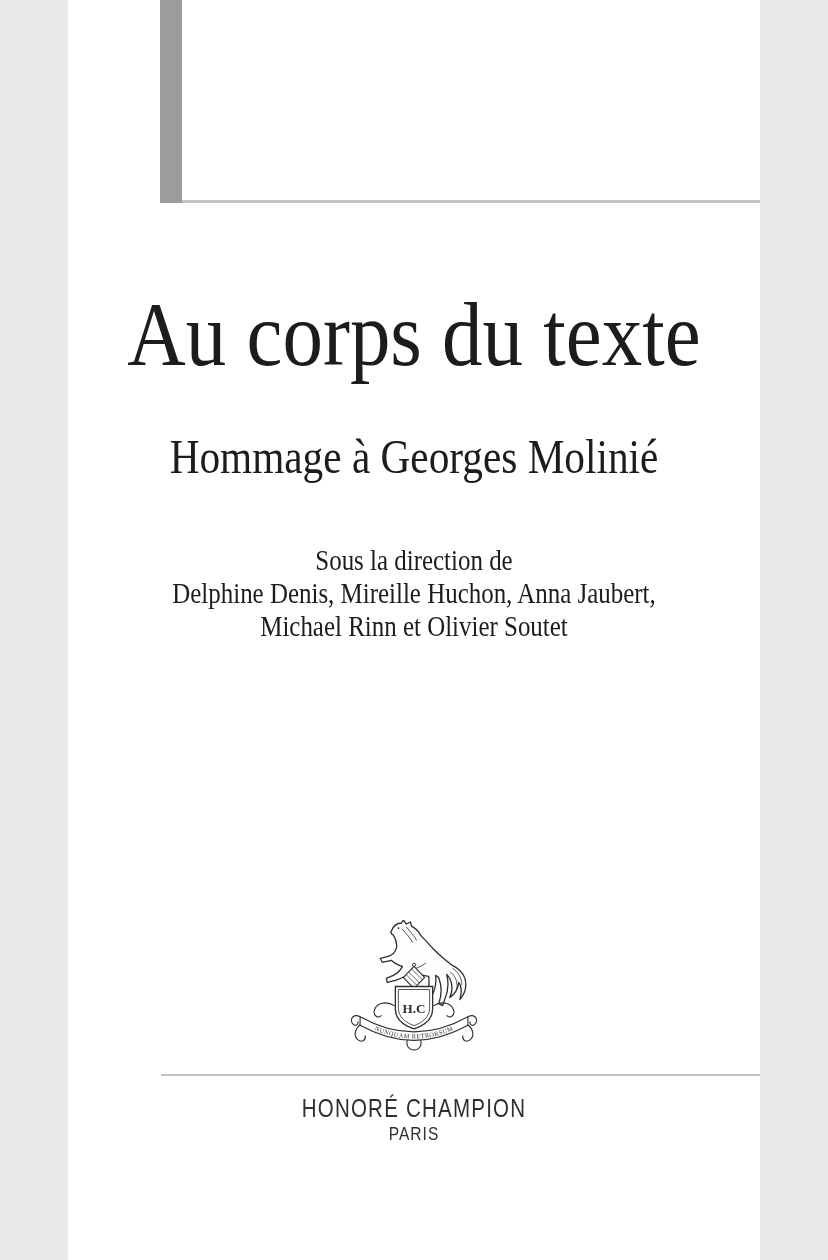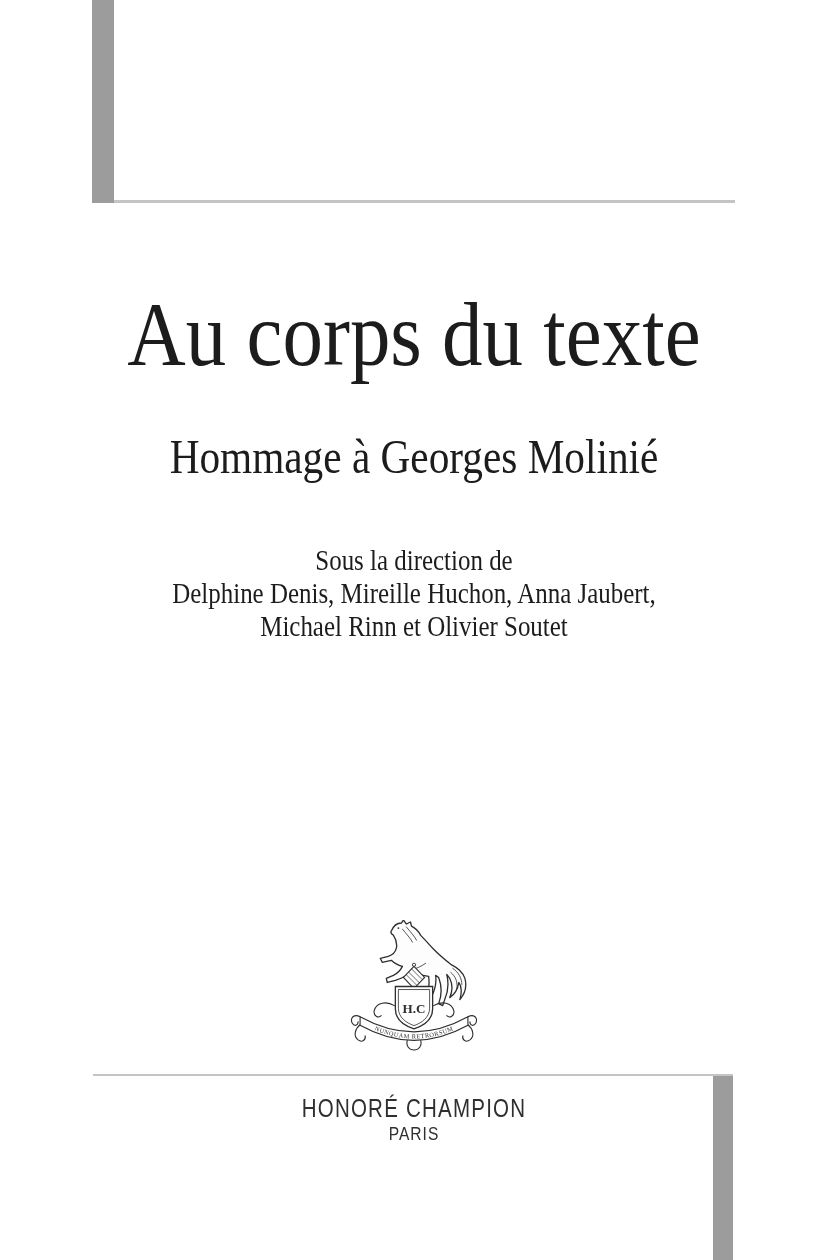--- a/index.html
+++ b/index.html
@@ -1,18 +1,18 @@
 <!DOCTYPE html>
 <html style="--accent-bar: #9c9c9c; --rule-line: #c4c4c4; --ink: #1c1c1c;"><head>
 <meta charset="utf-8">
 <style>
   html,body{margin:0;padding:0;background:#e9e9e9;}
   .page{
     position:relative;
-    width:828px;height:1260px;
+    width:692px;height:1260px;
     margin:0 auto;
     background:#ffffff;
     overflow:hidden;
     font-family:"Liberation Serif", serif;
     color:var(--ink, #1c1c1c);
   }
   
   .rule{position:absolute;background:var(--rule-line,#c4c4c4);height:3px;}
   .rule.top{left:92px;top:200px;width:643px;}
   .rule.bottom{left:93px;top:1074px;width:640px;height:2px;}

